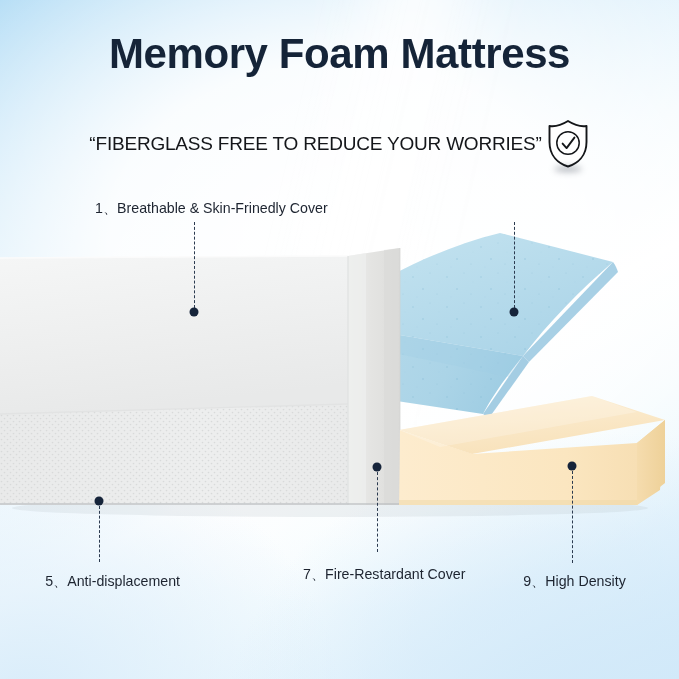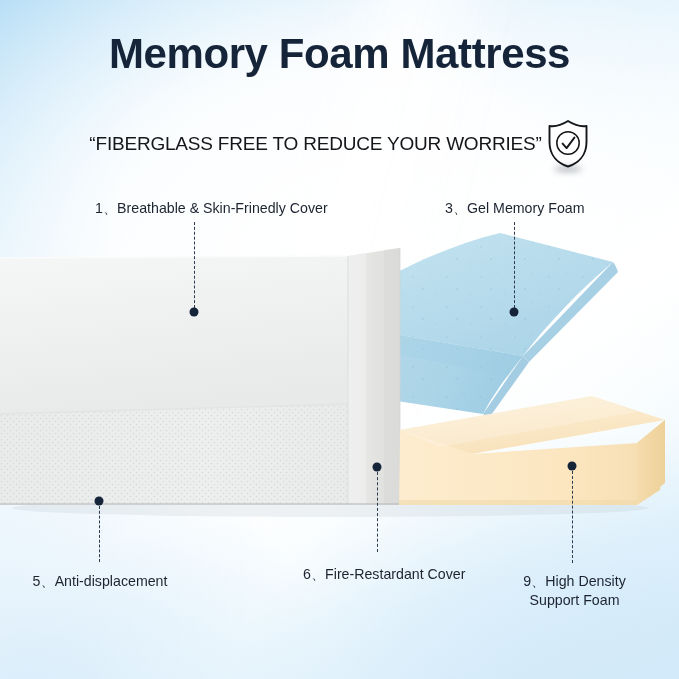--- a/index.html
+++ b/index.html
@@ -292,30 +292,26 @@
   <div class="dot" style="left:572px; top:466px;"></div>
   <div class="leader" style="left:572px; top:471px; height:92px;"></div>
 
   <div class="dot" style="left:99px; top:501px;"></div>
   <div class="leader" style="left:99px; top:506px; height:56px;"></div>
 
   <div class="label" style="left:95px; top:199px;">
     <div>1、Breathable &amp; Skin-Frinedly Cover</div>
   </div>
 
-  <div class="label" style="left:445px; top:199px;">
-    <div>3、Gel Memory Foam</div>
-  </div>
 
   <div class="label" style="left:303px; top:565px;">
-    <div>6、Fire-Restardant Cover</div>
+    <div>7、Fire-Restardant Cover</div>
   </div>
 
   <div class="label center" style="left:497px; top:572px; width:155px;">
     <div>9、High Density</div>
-    <div>Support Foam</div>
-  </div>
-
-  <div class="label center" style="left:20px; top:572px; width:160px;">
+  </div>
+
+  <div class="label center" style="left:20px; top:572px; width:160px;text-align:right;">
     <div>5、Anti-displacement</div>
   </div>
 
 </div>
 
 </body></html>

